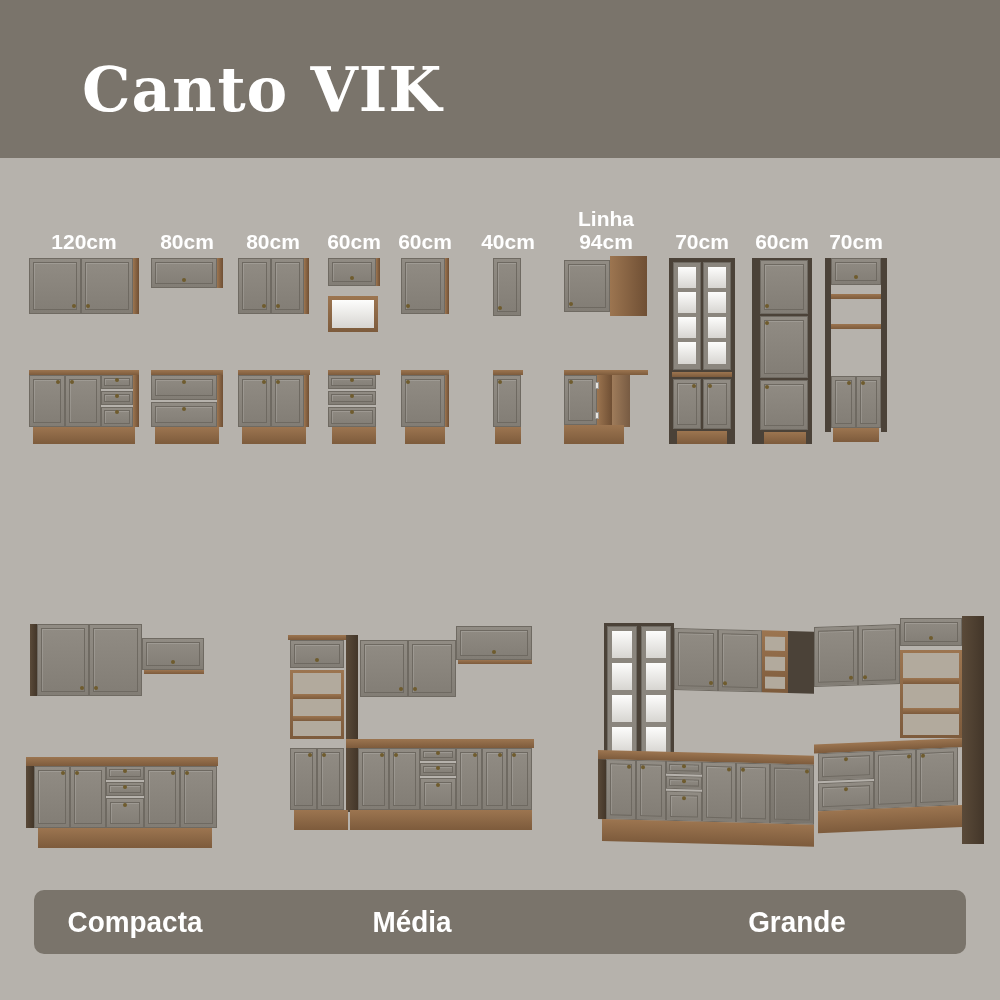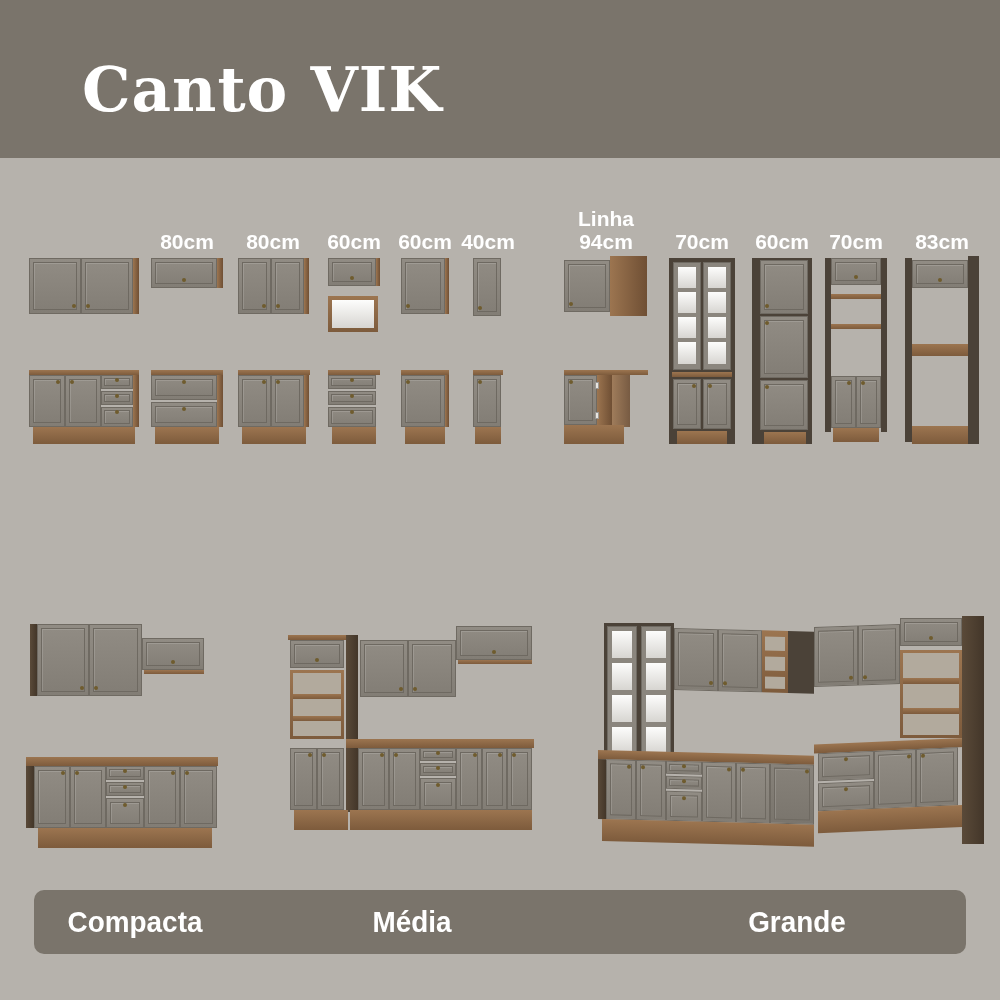--- a/index.html
+++ b/index.html
@@ -55,20 +55,21 @@
 </head>
 <body>
 
 <div id="stage">
 
   <div id="header">
     <div id="title">Canto VIK</div>
   </div>
 
   <div class="mod" style="left:26px;width:116px">
+    <div class="mlabel">120cm</div>
     <div class="door kb" style="left:3px;top:56px;width:52px;height:56px"></div>
     <div class="door kb kl" style="left:55px;top:56px;width:52px;height:56px"></div>
     <div class="woodv" style="left:107px;top:56px;width:6px;height:56px"></div>
     <div class="wood" style="left:3px;top:168px;width:110px;height:5px"></div>
     <div class="door" style="left:3px;top:173px;width:36px;height:52px"></div>
     <div class="door kl" style="left:39px;top:173px;width:36px;height:52px"></div>
     <div class="drawer" style="left:75px;top:173px;width:32px;height:14px"></div>
     <div class="drawer" style="left:75px;top:189px;width:32px;height:14px"></div>
     <div class="drawer" style="left:75px;top:205px;width:32px;height:20px"></div>
     <div class="woodv" style="left:107px;top:173px;width:6px;height:52px"></div>
@@ -114,21 +115,21 @@
   <div class="mod" style="left:397px;width:56px">
     <div class="mlabel">60cm</div>
     <div class="door kb kl" style="left:4px;top:56px;width:44px;height:56px"></div>
     <div class="woodv" style="left:48px;top:56px;width:4px;height:56px"></div>
     <div class="wood" style="left:4px;top:168px;width:48px;height:5px"></div>
     <div class="door kl" style="left:4px;top:173px;width:44px;height:52px"></div>
     <div class="woodv" style="left:48px;top:173px;width:4px;height:52px"></div>
     <div class="wood" style="left:8px;top:225px;width:40px;height:17px"></div>
   </div>
 
-  <div class="mod" style="left:469px;width:38px">
+  <div class="mod" style="left:489px;width:38px">
     <div class="mlabel">40cm</div>
     <div class="door kb kl" style="left:4px;top:56px;width:28px;height:58px"></div>
     <div class="wood" style="left:4px;top:168px;width:30px;height:5px"></div>
     <div class="door kl" style="left:4px;top:173px;width:28px;height:52px"></div>
     <div class="wood" style="left:6px;top:225px;width:26px;height:17px"></div>
   </div>
 
 
   <div class="mod" style="left:561px;width:90px">
     <div class="mlabel">Linha
@@ -183,30 +184,20 @@
       <div class="dark" style="left:56px;top:0;width:6px;height:174px"></div>
       <div class="door kb kc" style="left:6px;top:0;width:50px;height:27px"></div>
       <div class="wood" style="left:6px;top:36px;width:50px;height:5px"></div>
       <div class="wood" style="left:6px;top:66px;width:50px;height:5px"></div>
       <div class="door" style="left:6px;top:118px;width:25px;height:52px"></div>
       <div class="door kl" style="left:31px;top:118px;width:25px;height:52px"></div>
       <div class="wood" style="left:8px;top:170px;width:46px;height:14px"></div>
     </div>
   </div>
 
-  <div class="mod" style="left:905px;width:74px">
-    <div class="mlabel">83cm</div>
-    <div class="abs" style="left:0;top:54px;width:74px;height:188px">
-      <div class="dark" style="left:0;top:2px;width:7px;height:184px"></div>
-      <div class="dark" style="left:63px;top:0;width:11px;height:188px"></div>
-      <div class="door kb kc" style="left:7px;top:4px;width:56px;height:28px"></div>
-      <div class="wood" style="left:7px;top:88px;width:56px;height:12px"></div>
-      <div class="wood" style="left:7px;top:170px;width:56px;height:18px"></div>
-    </div>
-  </div>
 
 
   <div class="abs" style="left:26px;top:618px;width:246px;height:232px">
     <div class="wooddark" style="left:4px;top:6px;width:7px;height:72px"></div>
     <div class="door kb" style="left:11px;top:6px;width:52px;height:72px"></div>
     <div class="door kb kl" style="left:63px;top:6px;width:53px;height:72px"></div>
     <div class="door kb kc" style="left:116px;top:20px;width:62px;height:32px"></div>
     <div class="wood" style="left:118px;top:52px;width:60px;height:4px"></div>
     <div class="wood" style="left:0;top:139px;width:192px;height:9px"></div>
     <div class="wooddark" style="left:0;top:148px;width:8px;height:62px"></div>

